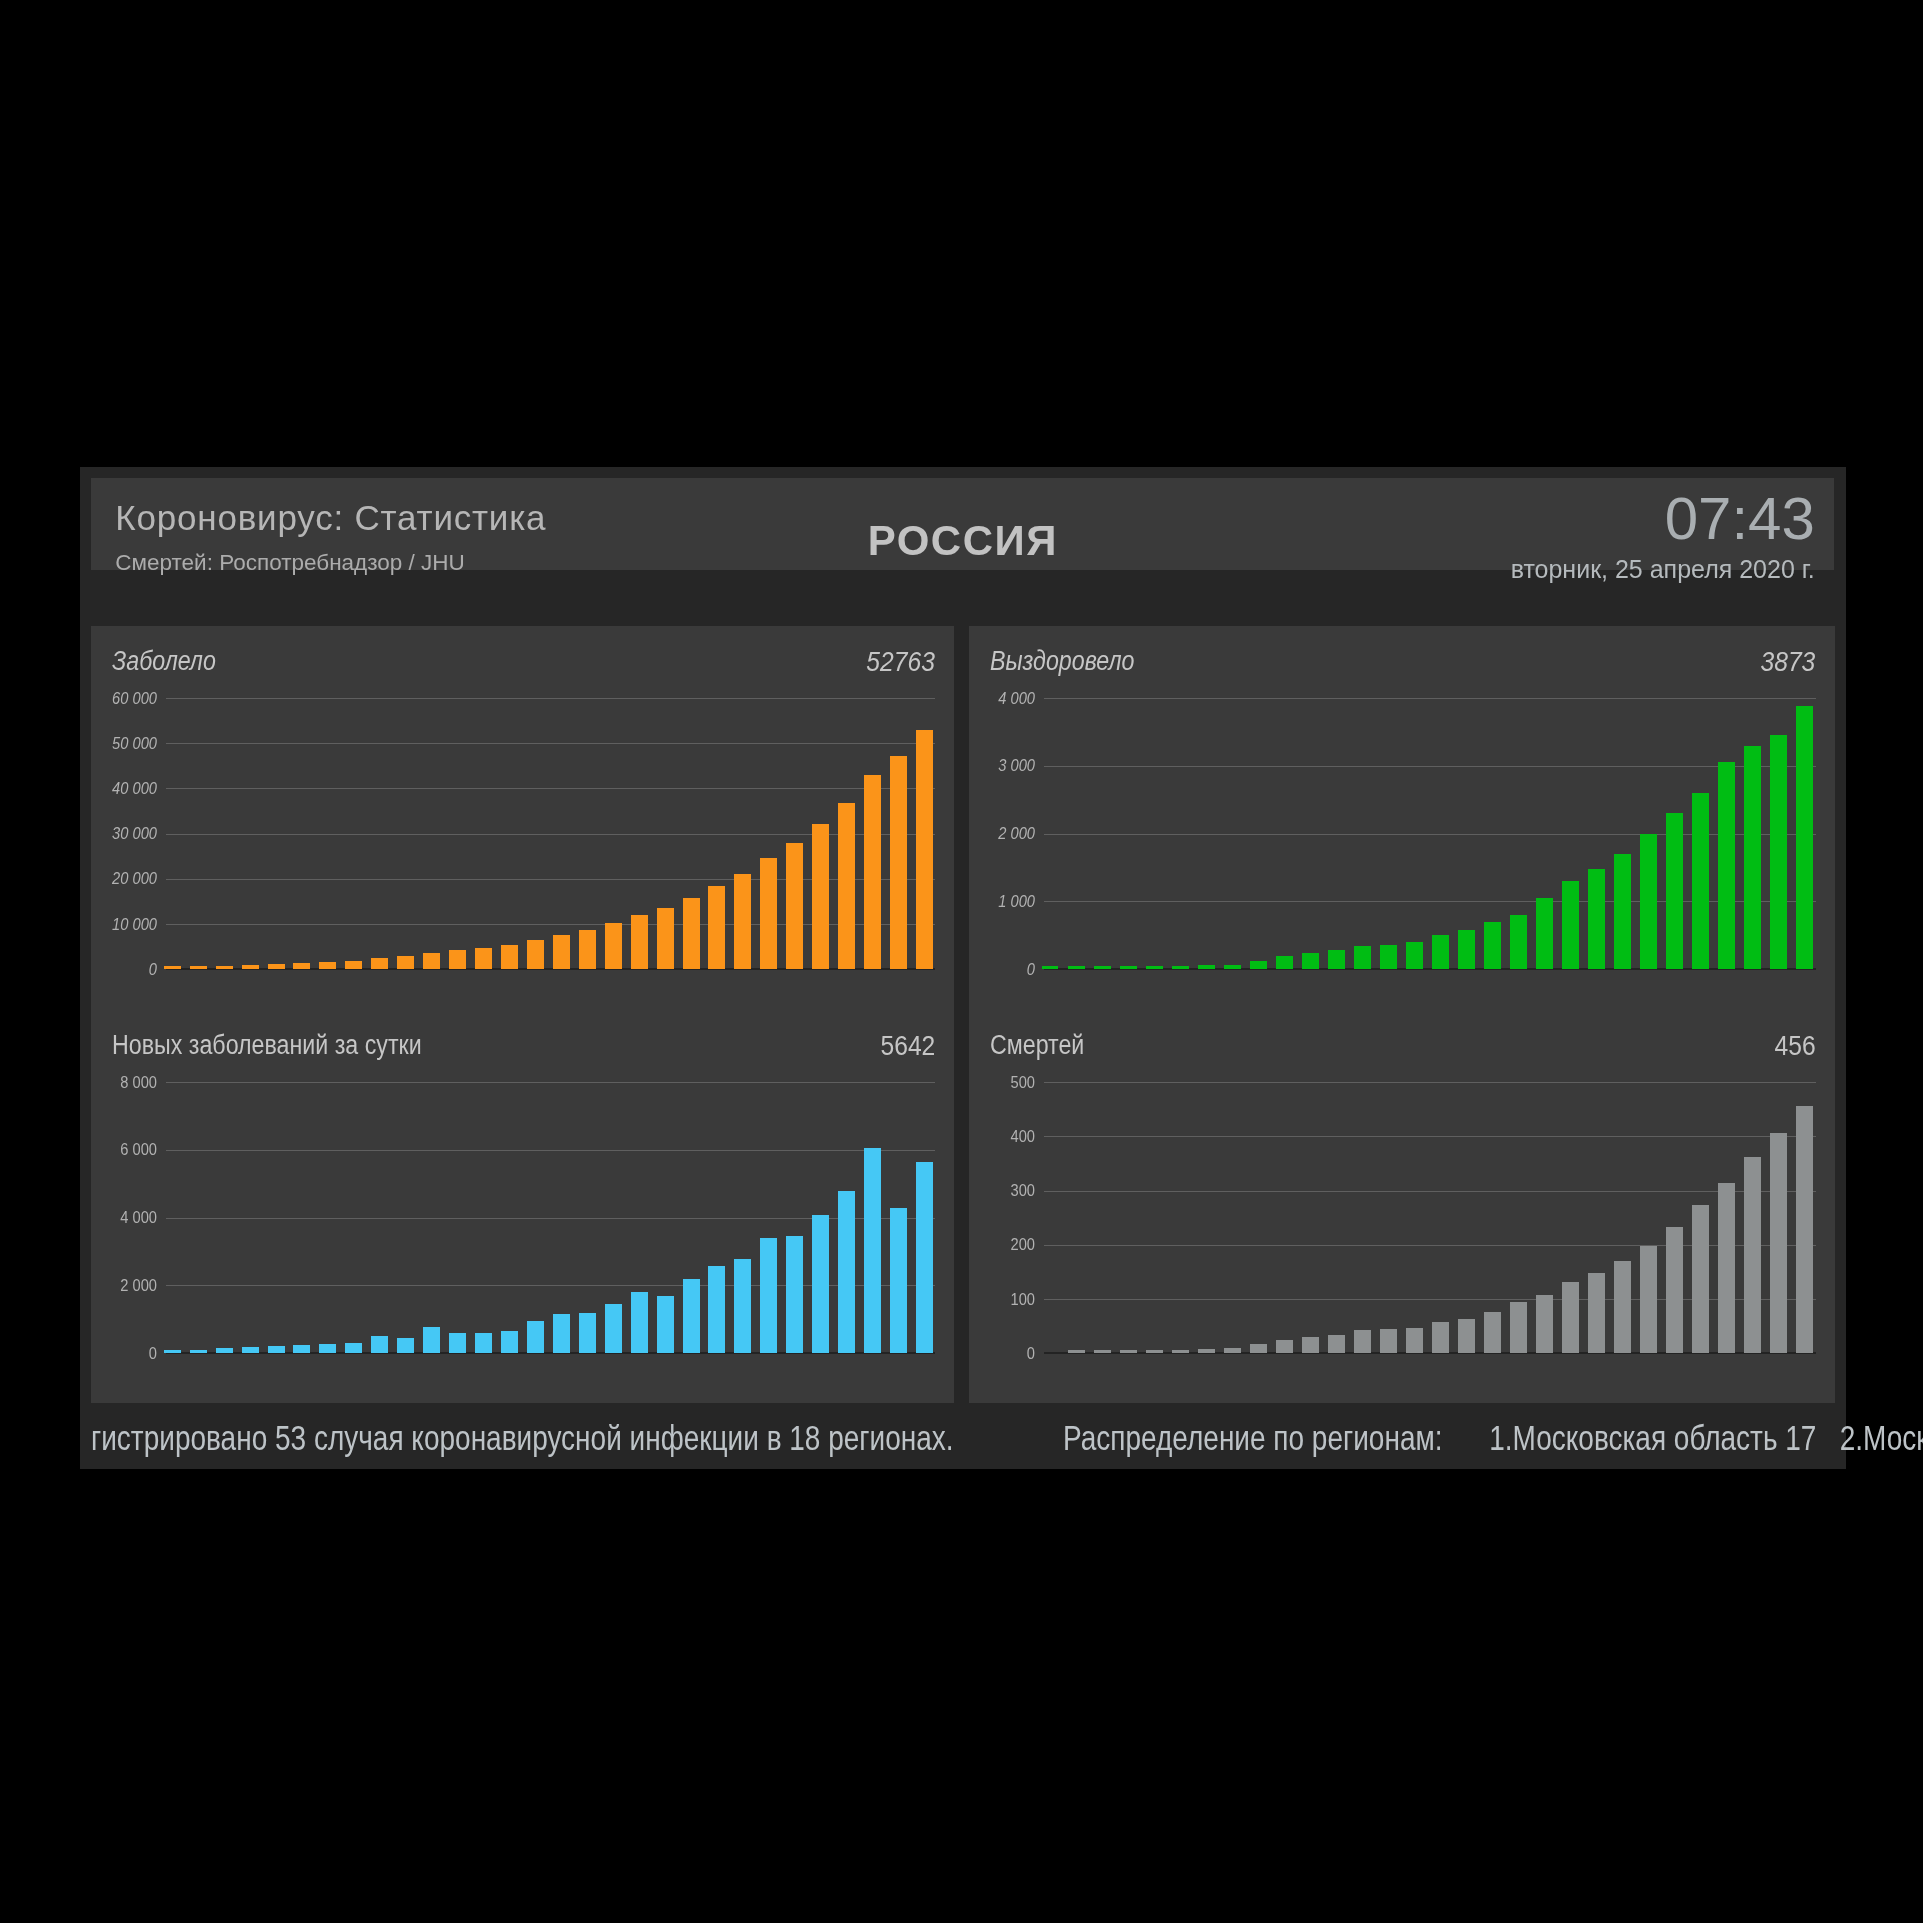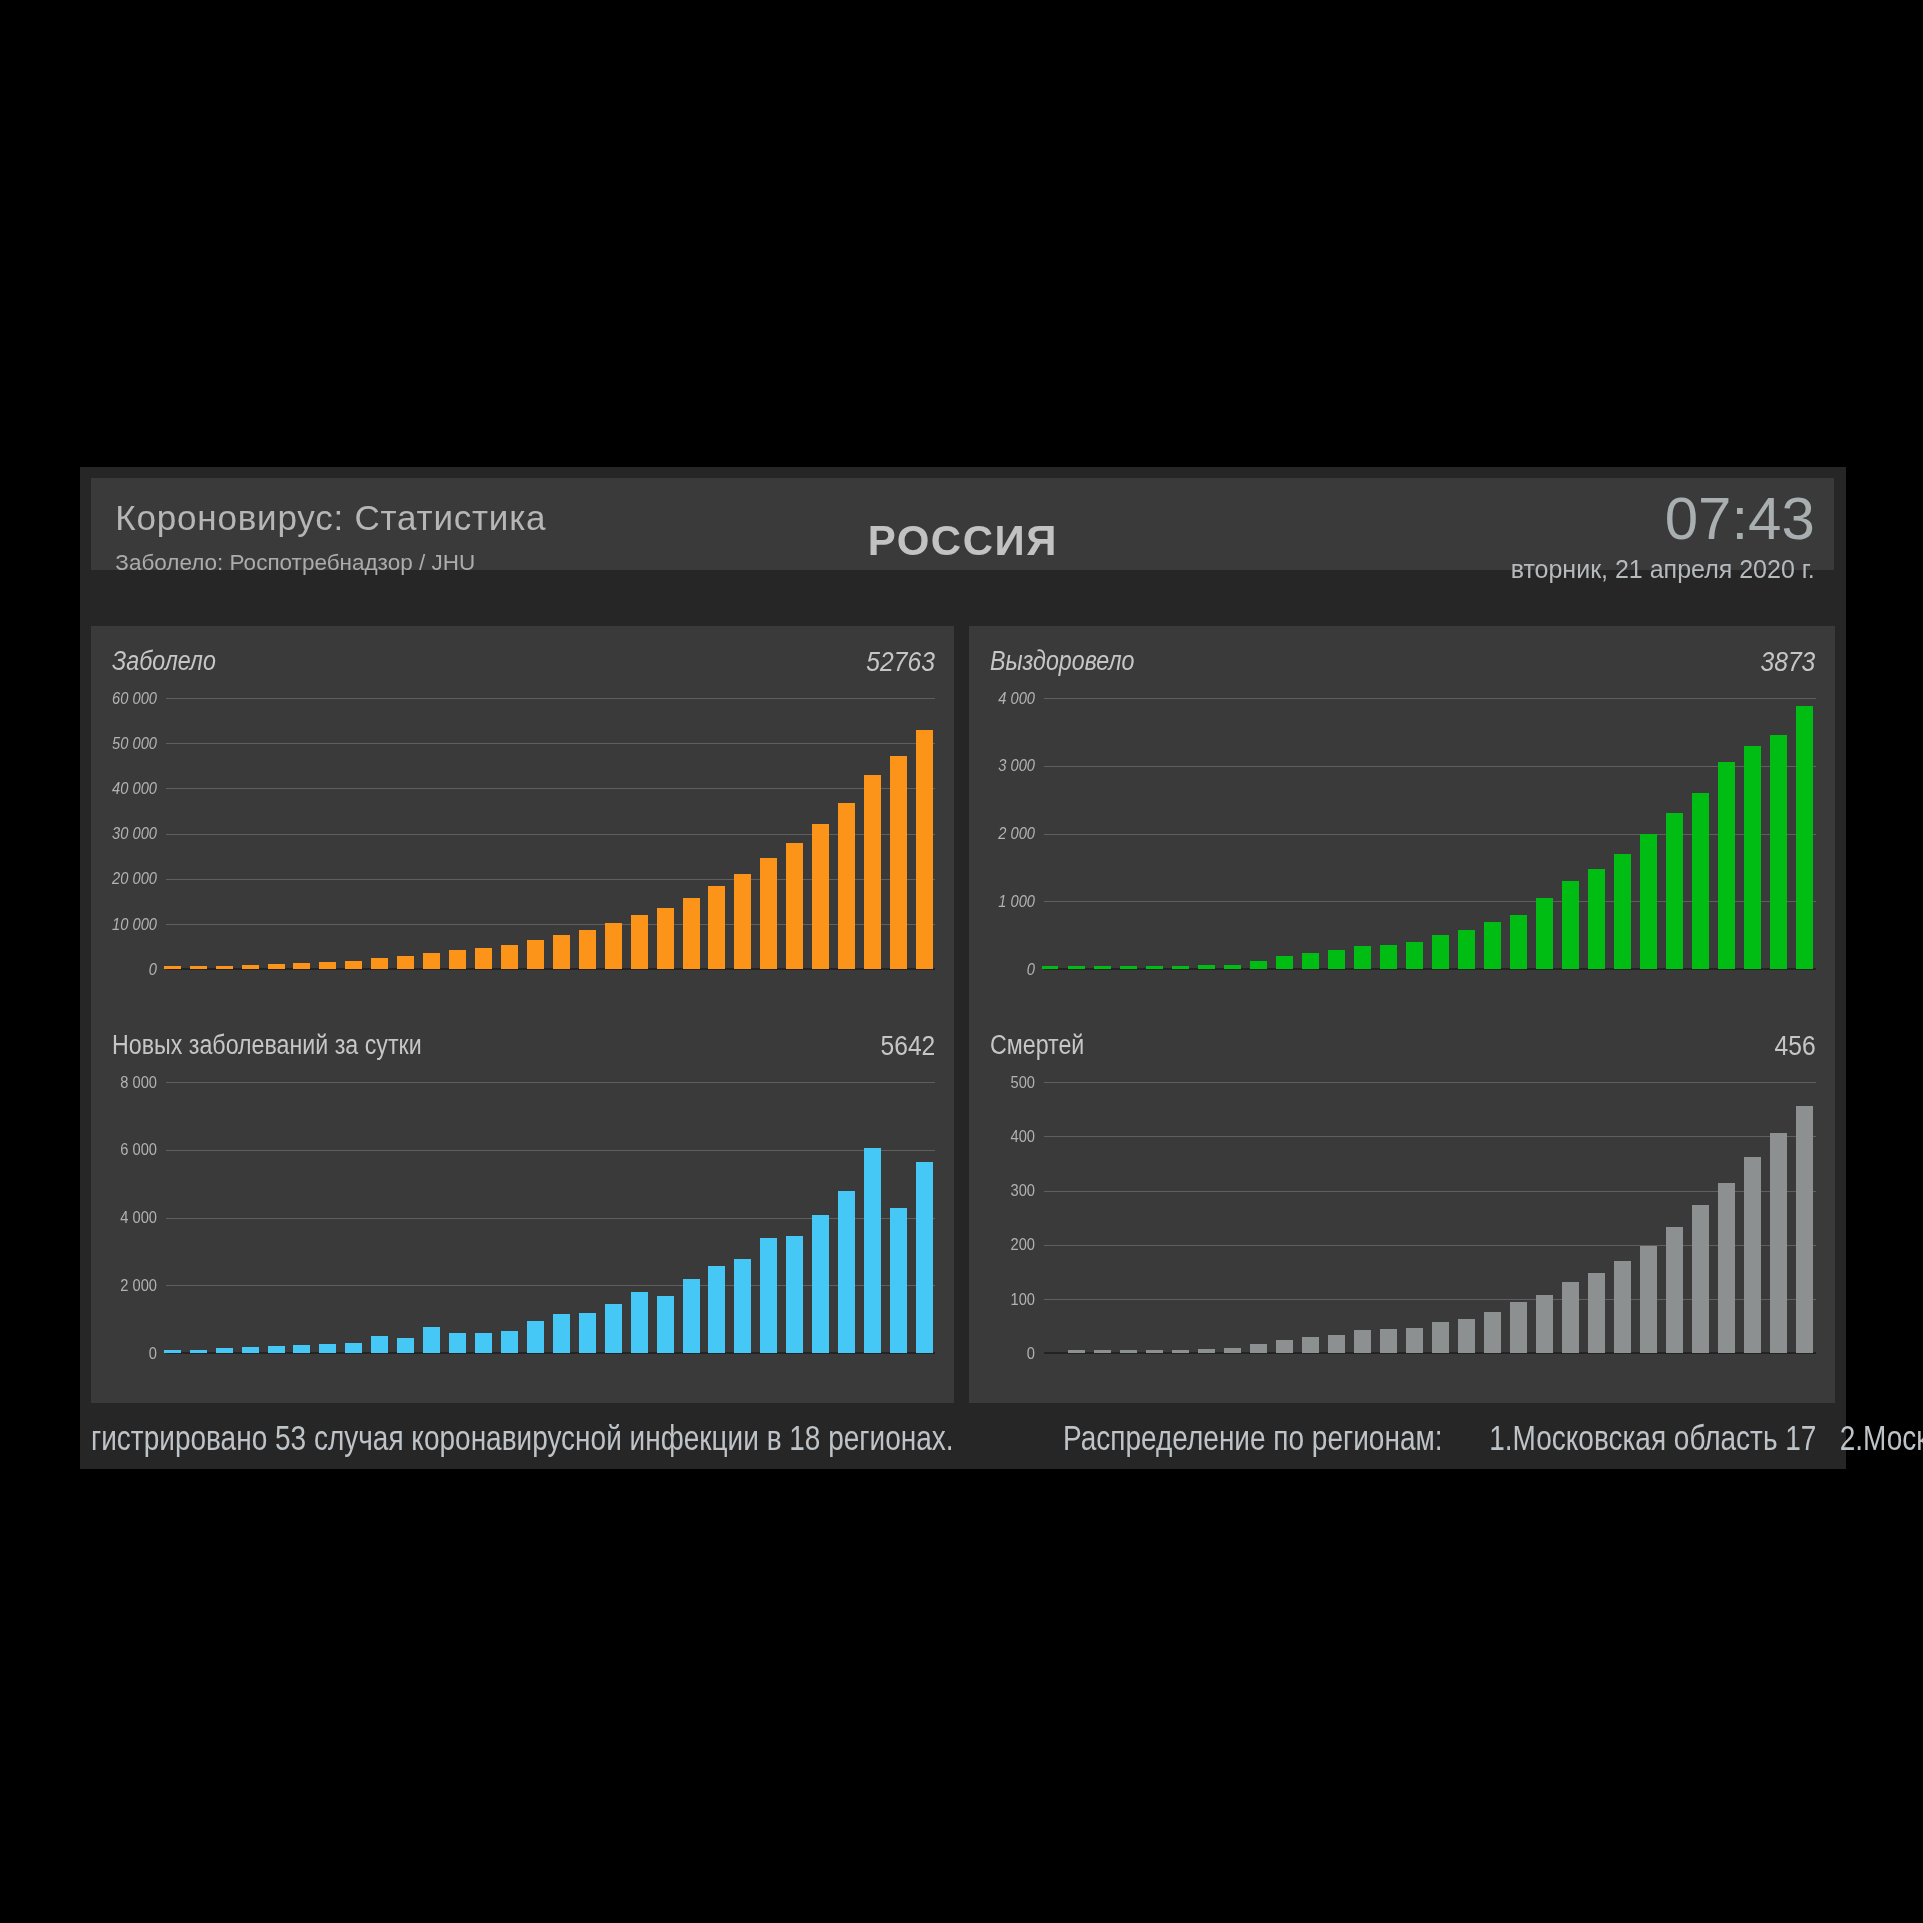--- a/index.html
+++ b/index.html
@@ -39,24 +39,24 @@
   .tk2{left:940px;width:866px;margin-left:43px;}
 </style>
 </head>
 <body>
 
 <div class="page">
   <div class="dashboard">
 
     <div class="header">
       <div class="hdr-title">Короновирус: Статистика</div>
-      <div class="hdr-source">Заболело: Роспотребнадзор / JHU</div>
+      <div class="hdr-source">Смертей: Роспотребнадзор / JHU</div>
       <div class="hdr-country">РОССИЯ</div>
       <div class="hdr-time">07:43</div>
-      <div class="hdr-date">вторник, 21 апреля 2020 г.</div>
+      <div class="hdr-date">вторник, 25 апреля 2020 г.</div>
     </div>
 
     <div class="panel col1 row1">
       <div class="chart-title">Заболело</div>
       <div class="chart-total">52763</div>
       <div class="plot">
           <div class="gridline" style="top: 0px;"></div>
           <div class="tick-label" style="top: -10.5px;">60 000</div>
           <div class="gridline" style="top: 45px;"></div>
           <div class="tick-label" style="top: 35px;">50 000</div>

